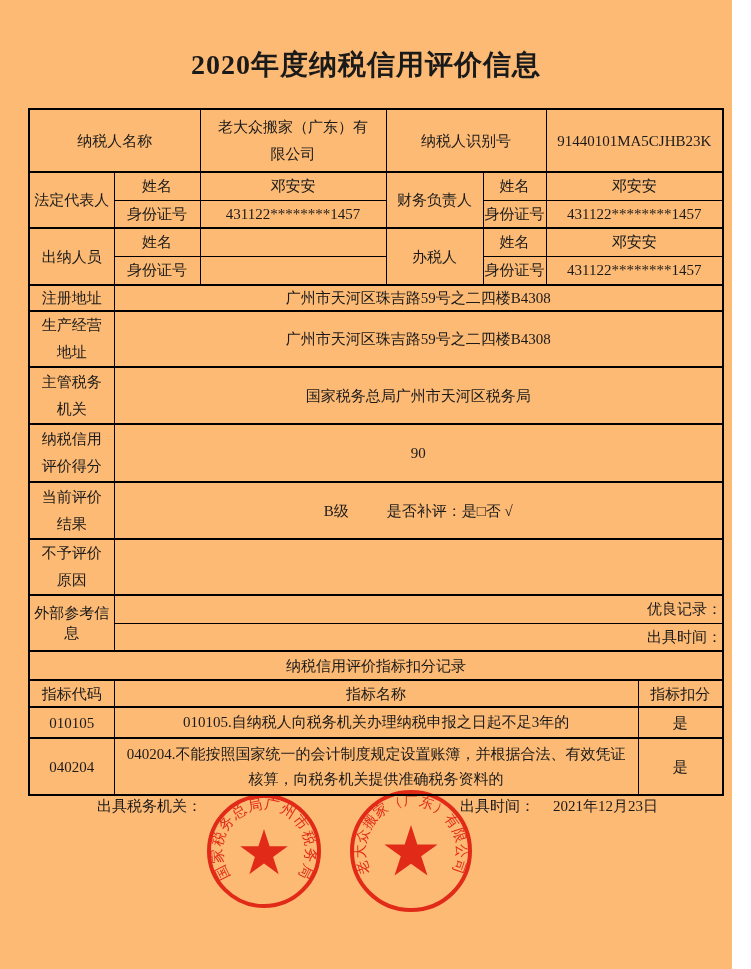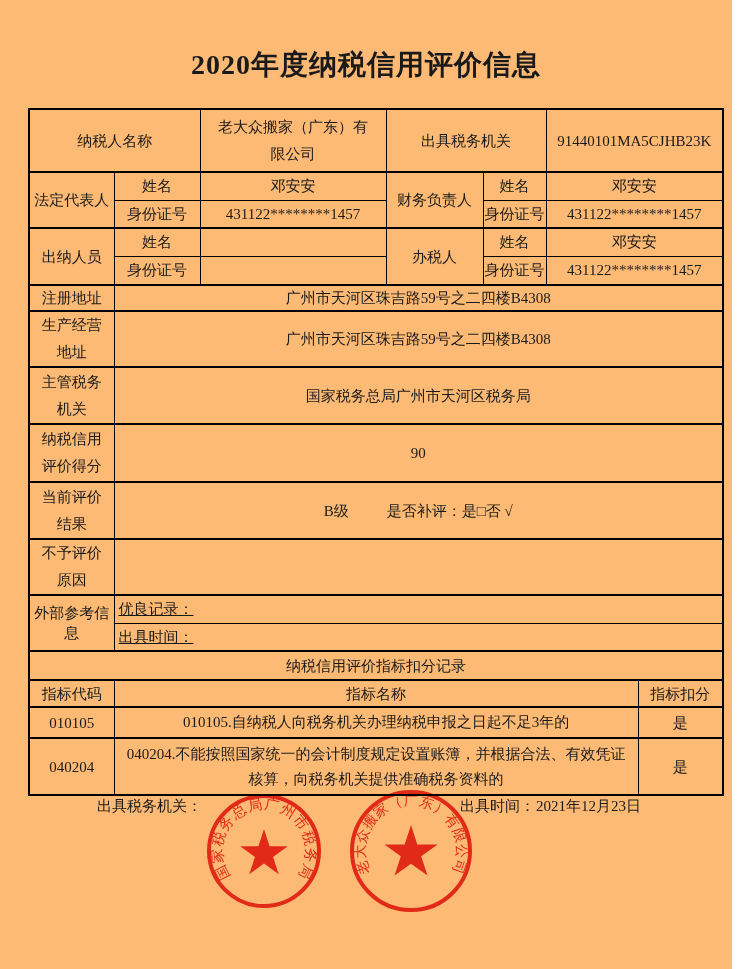--- a/index.html
+++ b/index.html
@@ -21,30 +21,30 @@
     border-collapse:collapse; table-layout:fixed;
     border:2px solid #000;
   }
   td {
     border:solid #000; border-width:2px 1px;
     text-align:center; vertical-align:middle;
     font-size:15px; padding:0; overflow:hidden; line-height:22px;
   }
   tr.sub-a td { border-bottom-width:1px; }
   tr.sub-b td { border-top-width:1px; }
-  td.left { text-align:left; padding-left:4px;text-decoration:underline; }
+  td.left { text-align:right; padding-left:4px; }
   .w4 { display:inline-block; width:64px; line-height:27px; }
   .w5 { display:inline-block; width:78px; line-height:20px; }
   td.name-cell { padding:0 16px; line-height:27px; }
   td.ind-name { padding:0 8px; line-height:25px; }
   .gap-left { margin-left:38px;margin-top:20px; }
 
   .footer-issuer { position:absolute; left:57px; top:797px; font-size:15px;margin-left:40px; }
   .footer-time  { position:absolute; left:460px; top:797px; font-size:15px; }
-  .footer-time .val { margin-left:1px; }
+  .footer-time .val { margin-left:18px; }
 
   .seal { position:absolute; mix-blend-mode:multiply; opacity:0.9; }
   .seal-1 { left:204px; top:791px; }
   .seal-2 { left:347px; top:787px; }
 </style>
 </head>
 <body>
 
 <div class="doc">
 
@@ -58,21 +58,21 @@
       <col style="width:97px">
         <col style="width:63px">
         <col style="width:92px">
         <col style="width:85px">
     </colgroup>
 
     <tbody>
         <tr style="height:63px">
       <td colspan="2">纳税人名称</td>
       <td class="name-cell">老大众搬家（广东）有限公司</td>
-      <td colspan="2">出具税务机关</td>
+      <td colspan="2">纳税人识别号</td>
       <td colspan="2">91440101MA5CJHB23K</td>
     </tr>
 
     <tr style="height:28px" class="sub-a">
       <td rowspan="2">法定代表人</td>
       <td>姓名</td>
       <td>邓安安</td>
       <td rowspan="2">财务负责人</td>
       <td>姓名</td>
       <td colspan="2">邓安安</td>

